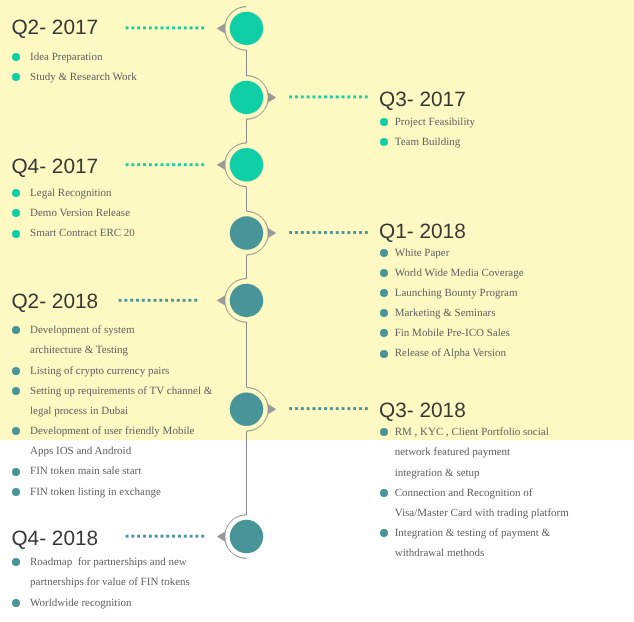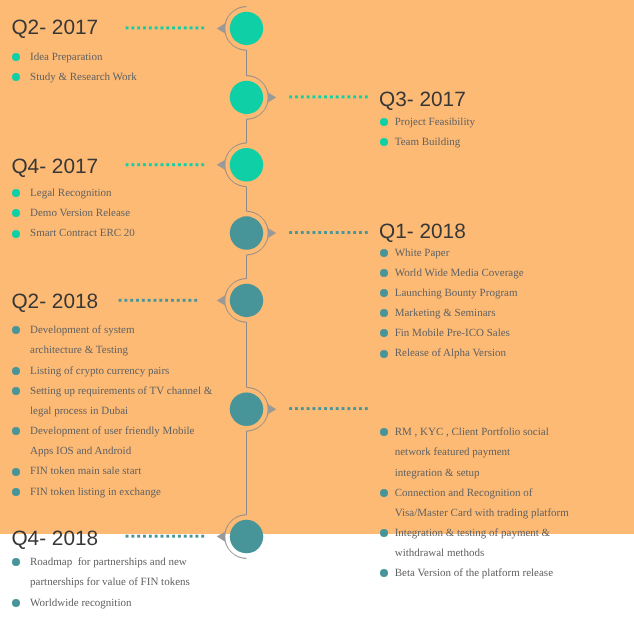--- a/index.html
+++ b/index.html
@@ -1,20 +1,20 @@
 <!DOCTYPE html>
 <html><head>
 <meta charset="utf-8">
 <title>Roadmap Timeline</title>
 <style>
   html,body{margin:0;padding:0;}
   body{width:634px;height:622px;background:#ffffff;
        font-family:"Liberation Sans",sans-serif;overflow:hidden;
        -webkit-font-smoothing:antialiased;text-rendering:geometricPrecision;}
-  #stage{position:relative;width:634px;height:534px;background:#fdba74;}
+  #stage{position:relative;width:634px;height:440px;background:#fef9c3;}
   svg.spine{position:absolute;left:0;top:0;}
   .qtitle{position:absolute;margin:0;font-weight:400;font-size:20.8px;
           line-height:20.8px;color:#373737;white-space:nowrap;}
   .qlist{position:absolute;margin:0;padding:0;list-style:none;font-family:Liberation Serif, serif;}
   .qlist li{position:relative;margin:0;padding:0 0 0 var(--pad);font-size:11px;
             line-height:20.15px;color:#636363;}
   .bullet{position:absolute;left:0;top:6.2px;width:8px;height:8px;border-radius:50%;}
   .bullet.green{background:#0FCFA7;}
   .bullet.teal{background:#479599;}
   .ln{display:block;white-space:pre;}
@@ -272,41 +272,38 @@
       <li>
         <span class="bullet teal"></span>
         <span class="ln">FIN token main sale start</span>
       </li>
       <li>
         <span class="bullet teal"></span>
         <span class="ln">FIN token listing in exchange</span>
       </li>
     </ul>
 
+    <div class="qtitle" style="left:379.0px;top:400.6px">Q3- 2018</div>
     <ul class="qlist" style="left:379.75px;top:422.2px;--pad:14.95px">
       <li>
         <span class="bullet teal"></span>
         <span class="ln">RM , KYC , Client Portfolio social</span>
         <span class="ln">network featured payment</span>
         <span class="ln">integration &amp; setup</span>
       </li>
       <li>
         <span class="bullet teal"></span>
         <span class="ln">Connection and Recognition of</span>
         <span class="ln">Visa/Master Card with trading platform</span>
       </li>
       <li>
         <span class="bullet teal"></span>
         <span class="ln">Integration &amp; testing of payment &amp;</span>
         <span class="ln">withdrawal methods</span>
       </li>
-      <li>
-        <span class="bullet teal"></span>
-        <span class="ln">Beta Version of the platform release</span>
-      </li>
     </ul>
 
     <div class="qtitle" style="left:11.4px;top:528.5px">Q4- 2018</div>
     <ul class="qlist" style="left:11.85px;top:552.2px;--pad:18.2px">
       <li>
         <span class="bullet teal"></span>
         <span class="ln">Roadmap  for partnerships and new</span>
         <span class="ln">partnerships for value of FIN tokens</span>
       </li>
       <li>

